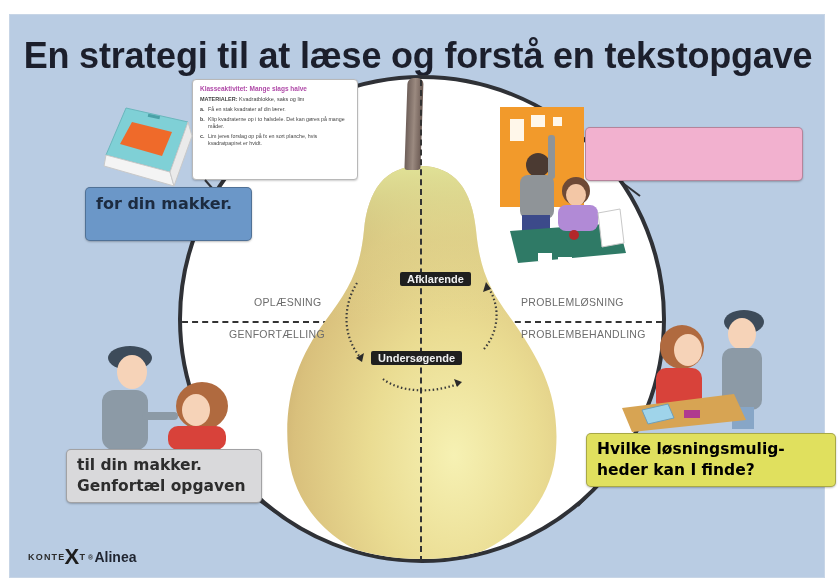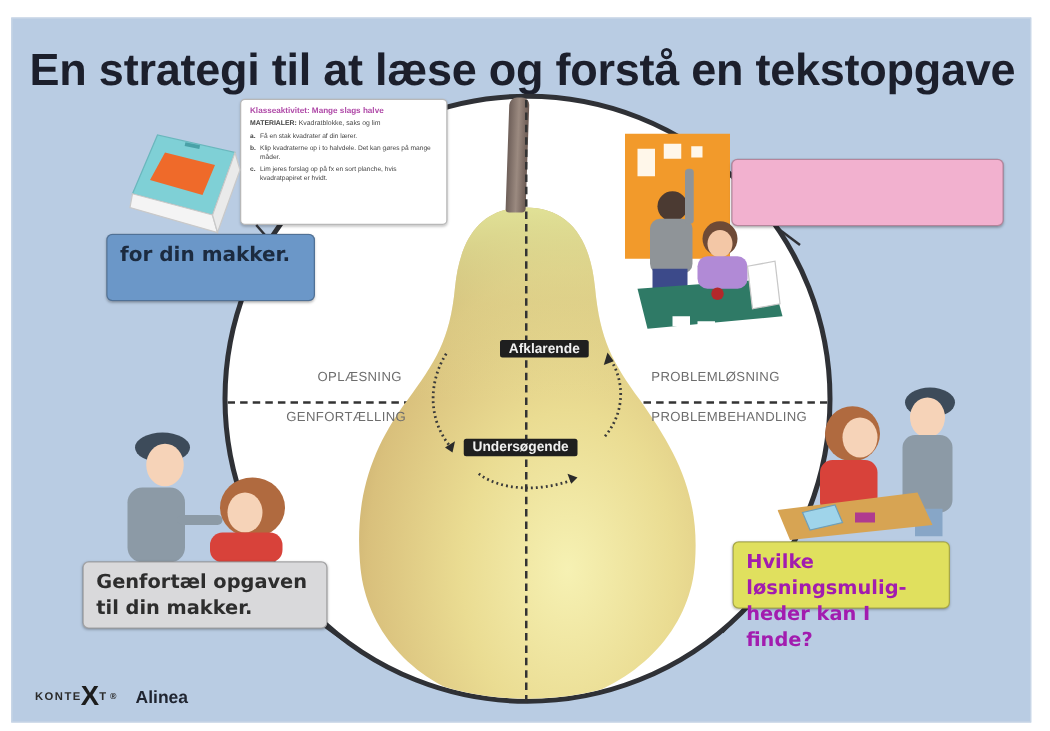--- a/index.html
+++ b/index.html
@@ -50,34 +50,34 @@
   }
 
   .bubble {
     position: absolute; border-radius: 5px; border: 1.5px solid rgba(0,0,0,0.25);
     font-family: "DejaVu Sans", sans-serif; font-weight: bold; line-height: 21px;
     padding: 5px 10px; box-shadow: 0 1px 2px rgba(0,0,0,0.25);
   }
   .b-blue { left: 85px; top: 187px; width: 167px; height: 54px; background: #6b97c8; color: #1c2b40; font-size: 16px; }
   .b-pink { left: 585px; top: 127px; width: 218px; height: 54px; background: #f2b1cf; color: #3a1b2c; font-size: 15.5px; }
   .b-grey { left: 66px; top: 449px; width: 196px; height: 54px; background: #d9d9db; color: #2d2d2d; font-size: 15.5px; }
-  .b-yellow { left: 586px; top: 433px; width: 174px; height: 54px; background: #e0e05e; color: #a21caf; font-size: 15.5px; }
+  .b-yellow { left: 586px; top: 433px; width: 250px; height: 54px; background: #e0e05e; color: #000000; font-size: 15.5px; }
 
   .activity-card {
     position: absolute; left: 192px; top: 79px; width: 166px; height: 101px;
     background: #ffffff; border: 1px solid #b8b8b8; border-radius: 4px;
     padding: 5px 7px; box-shadow: 0 1px 2px rgba(0,0,0,0.2);
   }
   .act-title { font-family: "Liberation Sans", sans-serif; font-weight: bold; font-size: 6.5px; color: #b04aa8; margin-bottom: 4px; }
   .act-mat { font-family: "Liberation Sans", sans-serif; font-size: 5.5px; color: #444; margin-bottom: 4px; }
   .act-mat b { font-weight: bold; }
   .act-step { font-family: "Liberation Sans", sans-serif; font-size: 5.3px; color: #444; line-height: 7px; margin-bottom: 3px; padding-left: 8px; position: relative; }
   .act-step .l { position: absolute; left: 0; top: 0; font-weight: bold; }
 
-  .logo-row { position: absolute; left: 28px; top: 545px; height: 24px; display: flex; align-items: center; gap: 14px; }
+  .logo-row { position: absolute; left: 28px; top: 545px; height: 24px; display: flex; align-items: center; gap: 0; }
   .kontext { font-family: "Liberation Sans", sans-serif; font-weight: bold; font-size: 9px; letter-spacing: 1.2px; color: #2b2b2b; display: flex; align-items: center; }
   .kontext .x { font-size: 22px; font-weight: bold; margin: 0 -1px; line-height: 18px; color: #1d1d1d; }
   .kontext sup { font-size: 7px; margin-left: 2px; }
   .alinea { font-family: "Liberation Sans", sans-serif; font-weight: bold; font-size: 14px; color: #1f2430; }
 
   .illus { position: absolute; }
 </style>
 </head>
 <body>
 
@@ -226,22 +226,22 @@
   <ellipse cx="104" cy="68" rx="14" ry="16" fill="#f6d3b8"></ellipse>
   <rect x="76" y="84" width="58" height="24" rx="10" fill="#d8423a"></rect>
 </svg>
 
 <div class="bubble b-blue">
   <div>for din makker.</div>
 </div>
 <div class="bubble b-pink">
 </div>
 <div class="bubble b-grey">
+  <div>til din makker.</div>
   <div>Genfortæl opgaven</div>
-  <div>til din makker.</div>
 </div>
 <div class="bubble b-yellow">
   <div>Hvilke løsningsmulig-</div>
   <div>heder kan I finde?</div>
 </div>
 
 <div class="logo-row">
   <div class="kontext">
     <span>KONTE</span>
     <span class="x">X</span>

